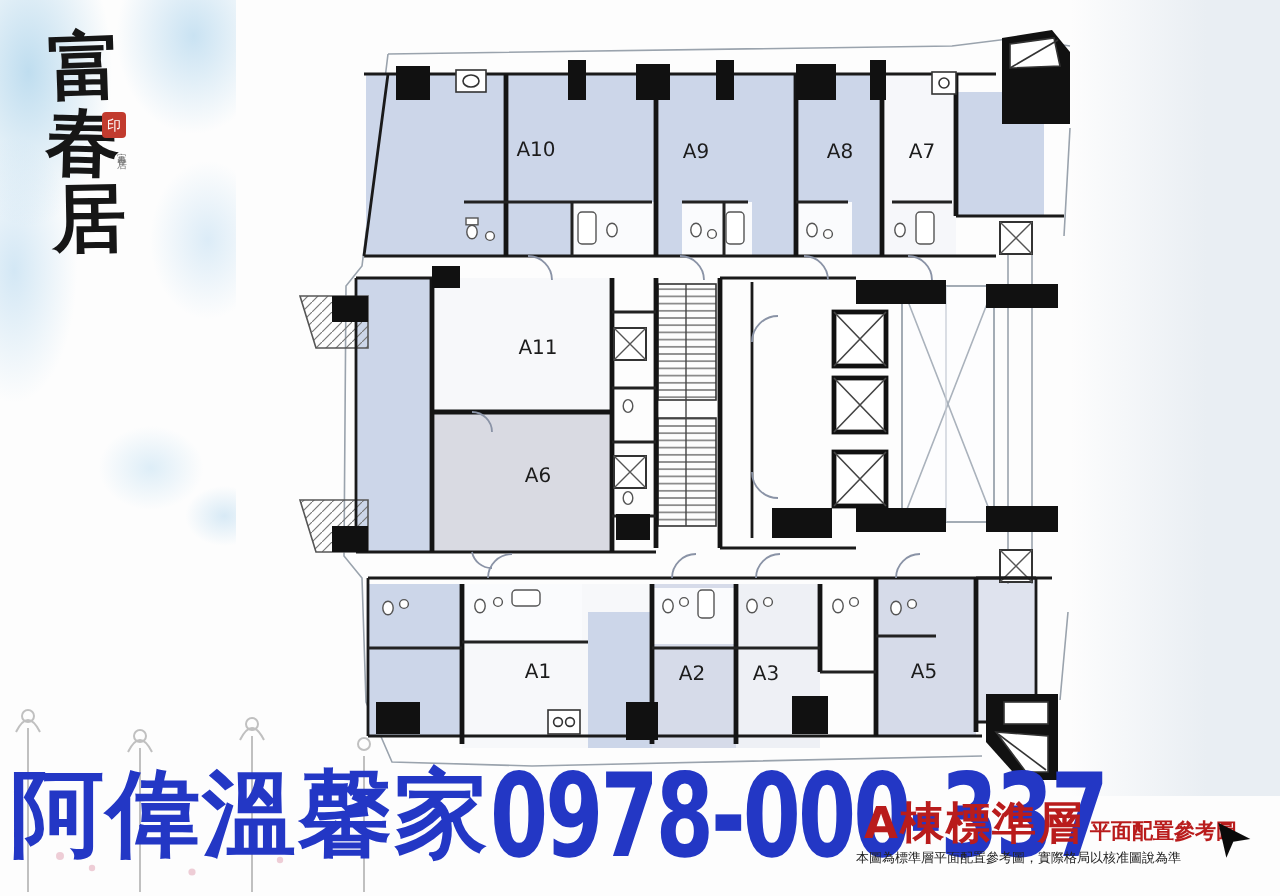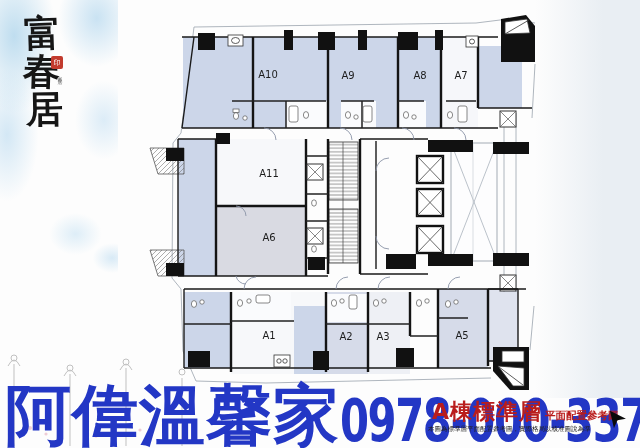--- a/index.html
+++ b/index.html
@@ -28,21 +28,21 @@
   .inscription{position:absolute;left:57px;top:72px;writing-mode:vertical-rl;font-size:5px;
      color:#3a3a3a;opacity:.7;letter-spacing:2px;font-family:"DejaVu Serif",serif;}
   
   .plan{position:absolute;left:136px;top:6px;}
   .plan text{font-family:"DejaVu Sans","Liberation Sans",sans-serif;font-size:10px;fill:#1c1c1c;}
   
   .lamps{position:absolute;left:0;top:340px;opacity:.55;}
   
   .watermark{position:absolute;left:5px;top:382px;display:flex;align-items:flex-end;
      color:#2337c5;font-weight:900;white-space:nowrap;z-index:3;}
-  .watermark .cjk{font-size:66px;line-height:1;letter-spacing:1px;font-family:Liberation Sans, sans-serif;text-align:right;}
+  .watermark .cjk{font-size:47px;line-height:1;letter-spacing:1px;font-family:Liberation Mono, monospace;text-align:right;}
   .watermark .digits{font-size:58px;line-height:.92;letter-spacing:-2px;display:inline-block;
      transform:scaleX(.72);transform-origin:left bottom;font-family:"DejaVu Sans",sans-serif;font-weight:800;}
   .caption{position:absolute;left:432px;top:397px;z-index:4;white-space:nowrap;color:#b91c1c;}
   .cap-main{font-size:22px;font-weight:bold;letter-spacing:1px;font-family:"DejaVu Sans",sans-serif;}
   .cap-sub{font-size:10.5px;font-weight:bold;margin-left:3px;}
   .disclaimer{position:absolute;left:428px;top:425px;z-index:4;font-size:6.5px;color:#222;
      width:200px;white-space:nowrap;letter-spacing:0;}
   .cursor{position:absolute;left:605px;top:406px;z-index:5;font-size:24px;color:#0a0a0a;
      transform:rotate(-128deg);line-height:1;}
 </style>

